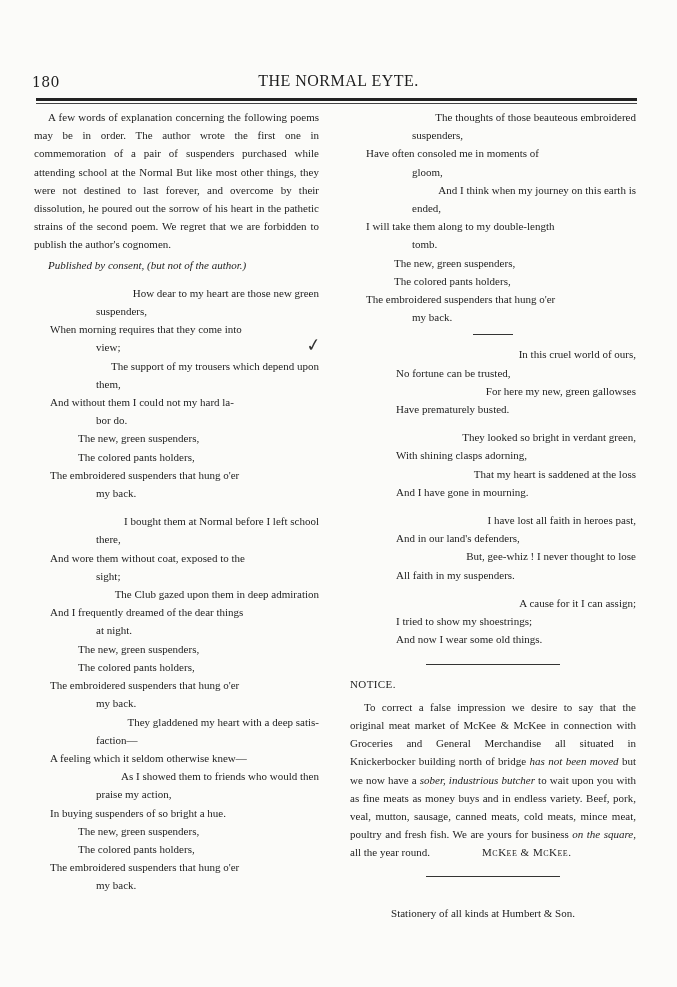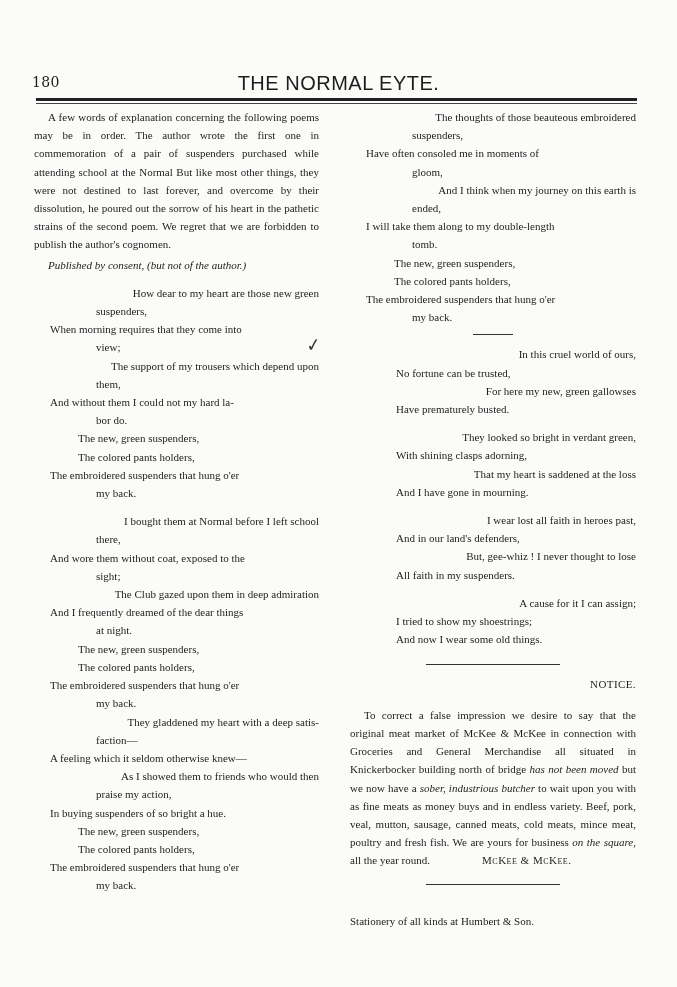--- a/index.html
+++ b/index.html
@@ -10,22 +10,22 @@
     font-family: "DejaVu Serif", "Liberation Serif", serif;
     position: relative;
   }
   .page { position: absolute; left: 0; top: 0; width: 677px; height: 700px; }
   .folio {
     position: absolute; left: 32px; top: 74px;
     font-size: 14px; letter-spacing: 0.3px;
   }
   .running-head {
     position: absolute; left: 0; width: 677px; top: 72px;
-    text-align: center; font-size: 20px; letter-spacing: 0.5px;
-    font-family: Liberation Sans, sans-serif;
+    text-align: center; font-size: 16px; letter-spacing: 0.5px;
+    font-family: Liberation Serif, serif;
   }
   .rule-thick {
     position: absolute; left: 36px; width: 601px; top: 98px; height: 3px; background: #222;
   }
   .rule-thin {
     position: absolute; left: 36px; width: 601px; top: 103px; height: 1px; background: #444;
   }
   .col {
     position: absolute; top: 108px;
     font-family: "Liberation Serif", serif;
@@ -44,24 +44,24 @@
   .stanza { margin-top: 10px; }
   .stanza.first { }
   .stanza.big-gap { }
   .check-mark {
     position: absolute; left: 306px; top: 334px; font-size: 18px; color: #333;
     transform: rotate(-8deg);
   }
   .short-rule { height: 1px; background: #333; margin: 8px auto 10px auto; }
   .short-rule.small { width: 40px; }
   .short-rule.wide { width: 134px; }
-  .notice-title { text-align: right; margin: 6px 0 12px 0; letter-spacing: 0.4px; }
+  .notice-title { text-align: left; margin: 6px 0 4px 0; letter-spacing: 0.4px; }
   .notice-body { text-align: justify; text-indent: 14px; }
   .sig { font-variant: small-caps; letter-spacing: 0.5px; }
-  .stationery { text-align: left; padding-right: 20px; margin-top: 27px; }
+  .stationery { text-align: center; padding-right: 20px; margin-top: 27px; }
   em { font-style: italic; }
   .rverse { padding-left: 30px; }
   .rverse .i1 { padding-left: 16px; }
 </style>
 </head>
 <body>
 
 <div class="page">
   <div class="folio">180</div>
   <div class="running-head">THE NORMAL EYTE.</div>
@@ -141,21 +141,21 @@
           <div class="verse-line i0">For here my new, green gallowses</div>
           <div class="verse-line i1">Have prematurely busted.</div>
         </div>
         <div class="stanza ">
           <div class="verse-line i0">They looked so bright in verdant green,</div>
           <div class="verse-line i1">With shining clasps adorning,</div>
           <div class="verse-line i0">That my heart is saddened at the loss</div>
           <div class="verse-line i1">And I have gone in mourning.</div>
         </div>
         <div class="stanza ">
-          <div class="verse-line i0">I wear lost all faith in heroes past,</div>
+          <div class="verse-line i0">I have lost all faith in heroes past,</div>
           <div class="verse-line i1">And in our land's defenders,</div>
           <div class="verse-line i0">But, gee-whiz ! I never thought to lose</div>
           <div class="verse-line i1">All faith in my suspenders.</div>
         </div>
         <div class="stanza ">
           <div class="verse-line i0">A cause for it I can assign;</div>
           <div class="verse-line i1">I tried to show my shoestrings;</div>
           <div class="verse-line i1">And now I wear some old things.</div>
         </div>
       </div>

